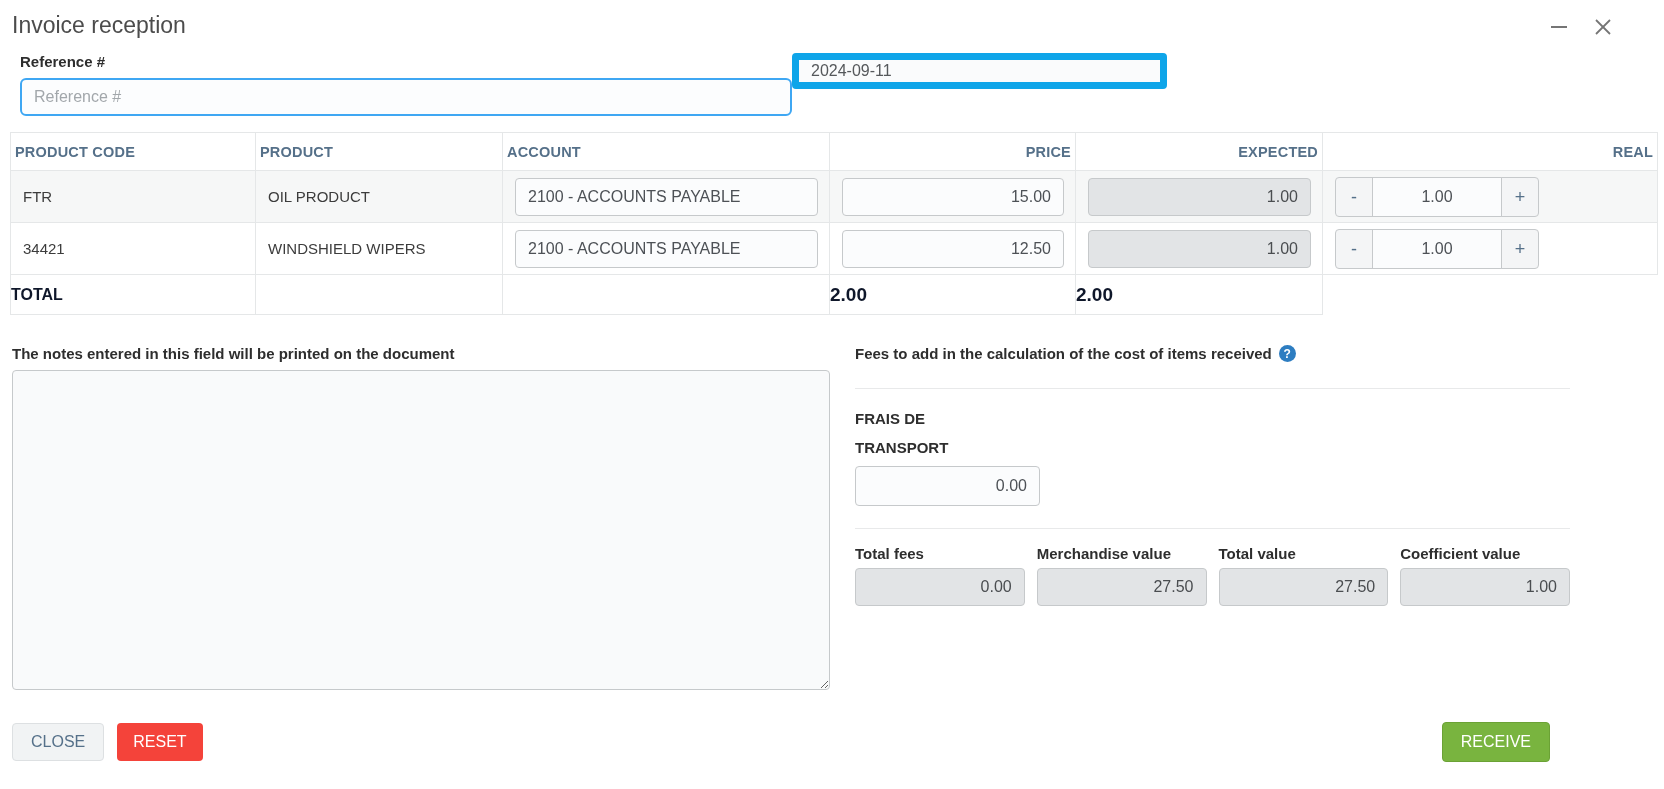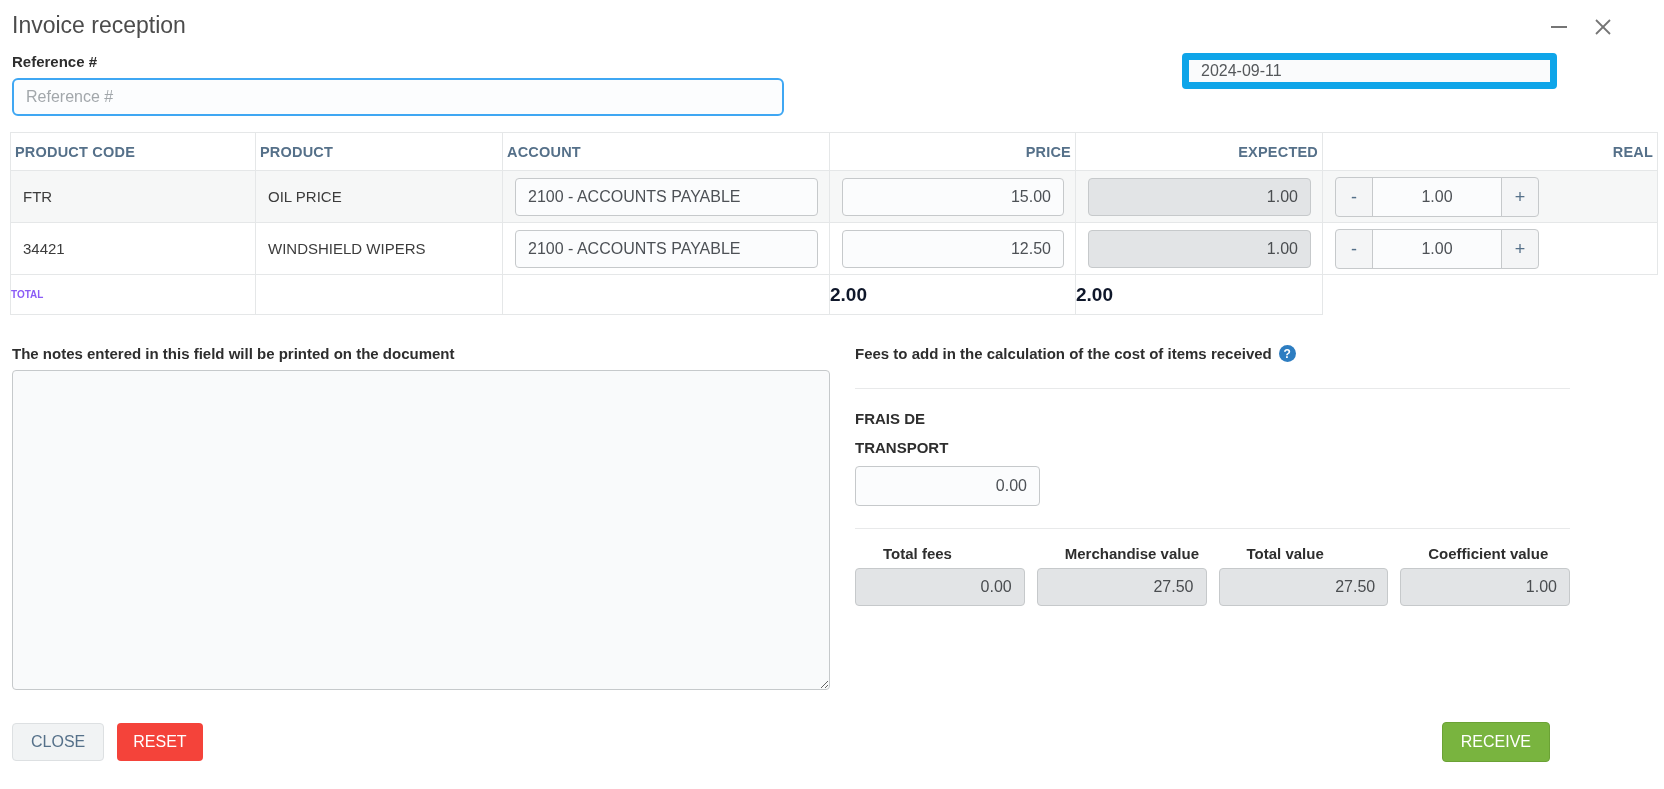--- a/index.html
+++ b/index.html
@@ -11,21 +11,21 @@
   }
   .modal { width: 1664px; height: 725px; background: #fff; padding: 10px; position: relative; }
 
   
   .modal-header { display: flex; align-items: flex-start; justify-content: space-between; padding: 2px 0 0 2px; }
   .modal-title { font-size: 23px; color: #4c4c4c; font-weight: 400; }
   .window-controls { display: flex; align-items: center; gap: 22px; margin: 4px 40px 0 0; }
   .win-btn { cursor: pointer; display: inline-flex; align-items: center; justify-content: center; width: 22px; height: 22px; color: #757575; }
 
   
-  .form-row { display: flex; justify-content: space-between; padding: 14px 97px 0 2px; }
+  .form-row { display: flex; justify-content: flex-start; padding: 14px 97px 0 2px; margin-left: 8px; }
   .field-label { font-size: 15px; font-weight: 700; color: #2e2e2e; margin-bottom: 8px; display: block; }
   .ref-col { width: 772px; }
   .date-col { width: 375px; }
   input, textarea, button { font-family: "Liberation Sans", "DejaVu Sans", sans-serif; }
   .text-input {
     width: 100%; height: 38px; border: 7px solid #0ea5e9; border-radius: 4px;
     background: #fbfcfd; font-size: 16px; color: #4d5156; padding: 0 12px; outline: none;
   }
   .text-input::placeholder { color: #a2a7ab; }
   .ref-input { height: 38px; border: 2px solid #3fa7f3; border-radius: 6px; background: #fcfdfe; }
@@ -54,21 +54,21 @@
     width: 38px; height: 40px; background: #f4f5f6; border: 1px solid #c6c9cb;
     font-size: 18px; color: #557089; cursor: pointer; line-height: 1;
   }
   .stepper-btn.minus { border-radius: 4px 0 0 4px; }
   .stepper-btn.plus  { border-radius: 0 4px 4px 0; margin-left: -1px; }
   .stepper-input {
     width: 130px; height: 40px; border: 1px solid #c6c9cb; margin-left: -1px;
     background: #fbfcfd; text-align: center; font-size: 16px; color: #4d5156; outline: none;
   }
   .total-row td { height: 40px !important; background: #fff !important; }
-  .total-label { font-weight: 700; color: #8b5cf6; font-size: 10px; }
+  .total-label { font-weight: 700; color: #0f172a; font-size: 16px; }
   .total-num { font-weight: 700; color: #0f172a; font-size: 19px; text-align: left; }
   .total-real { border: none !important; }
 
   
   .lower-section { display: flex; padding: 30px 0 0 2px; }
   .notes-col { width: 818px; }
   .section-label { font-size: 15px; font-weight: 700; color: #2e2e2e; }
   .notes-textarea {
     margin-top: 8px; width: 818px; height: 320px; resize: both;
     border: 1px solid #c6c9cb; border-radius: 4px; background: #f9fafb;
@@ -84,21 +84,21 @@
   .fees-divider { border: none; border-top: 1px solid #e8e9ea; margin-top: 26px; }
   .fee-item { margin-top: 16px; }
   .fee-item-label { font-size: 15px; font-weight: 700; color: #2e2e2e; max-width: 130px; line-height: 1.9; }
   .fee-item-input {
     display: block; margin-top: 4px; width: 185px; height: 40px;
     border: 1px solid #c6c9cb; border-radius: 4px; background: #fbfcfd;
     font-size: 16px; color: #4d5156; text-align: right; padding: 0 12px; outline: none;
   }
   .fees-summary-divider { border: none; border-top: 1px solid #e8e9ea; margin-top: 22px; }
   .fees-summary { display: grid; grid-template-columns: repeat(4, 1fr); gap: 12px; margin-top: 16px; }
-  .summary-label { font-size: 15px; font-weight: 700; color: #2e2e2e; white-space: nowrap; margin-left: 28px; }
+  .summary-label { font-size: 15px; font-weight: 700; color: #2e2e2e; white-space: nowrap; }
   .summary-input {
     display: block; margin-top: 6px; width: 100%; height: 38px;
     border: 1px solid #c6c9cb; border-radius: 4px; background: #e2e4e6;
     font-size: 16px; color: #4a4d50; text-align: right; padding: 0 12px; outline: none;
   }
 
   
   .footer { display: flex; align-items: center; padding: 28px 104px 0 2px; }
   .btn { border: none; border-radius: 4px; font-size: 16px; cursor: pointer; }
   .btn-close { height: 38px; padding: 0 18px; background: #f1f3f4; border: 1px solid #dde0e2; color: #557089; }
@@ -152,21 +152,21 @@
         <th>PRODUCT</th>
         <th>ACCOUNT</th>
         <th class="num">PRICE</th>
         <th class="num">EXPECTED</th>
         <th class="num">REAL</th>
       </tr>
     </thead>
     <tbody>
     <tr class="product-row">
       <td>FTR</td>
-      <td>OIL PRICE</td>
+      <td>OIL PRODUCT</td>
       <td>
         <input class="cell-input account-input" type="text" value="2100 - ACCOUNTS PAYABLE" style="">
       </td>
       <td style="text-align:right">
         <input class="cell-input num-input price-input" type="text" value="15.00" style="">
       </td>
       <td style="text-align:right">
         <input class="cell-input num-input expected-input" type="text" disabled="" value="1.00" style="">
       </td>
       <td>

